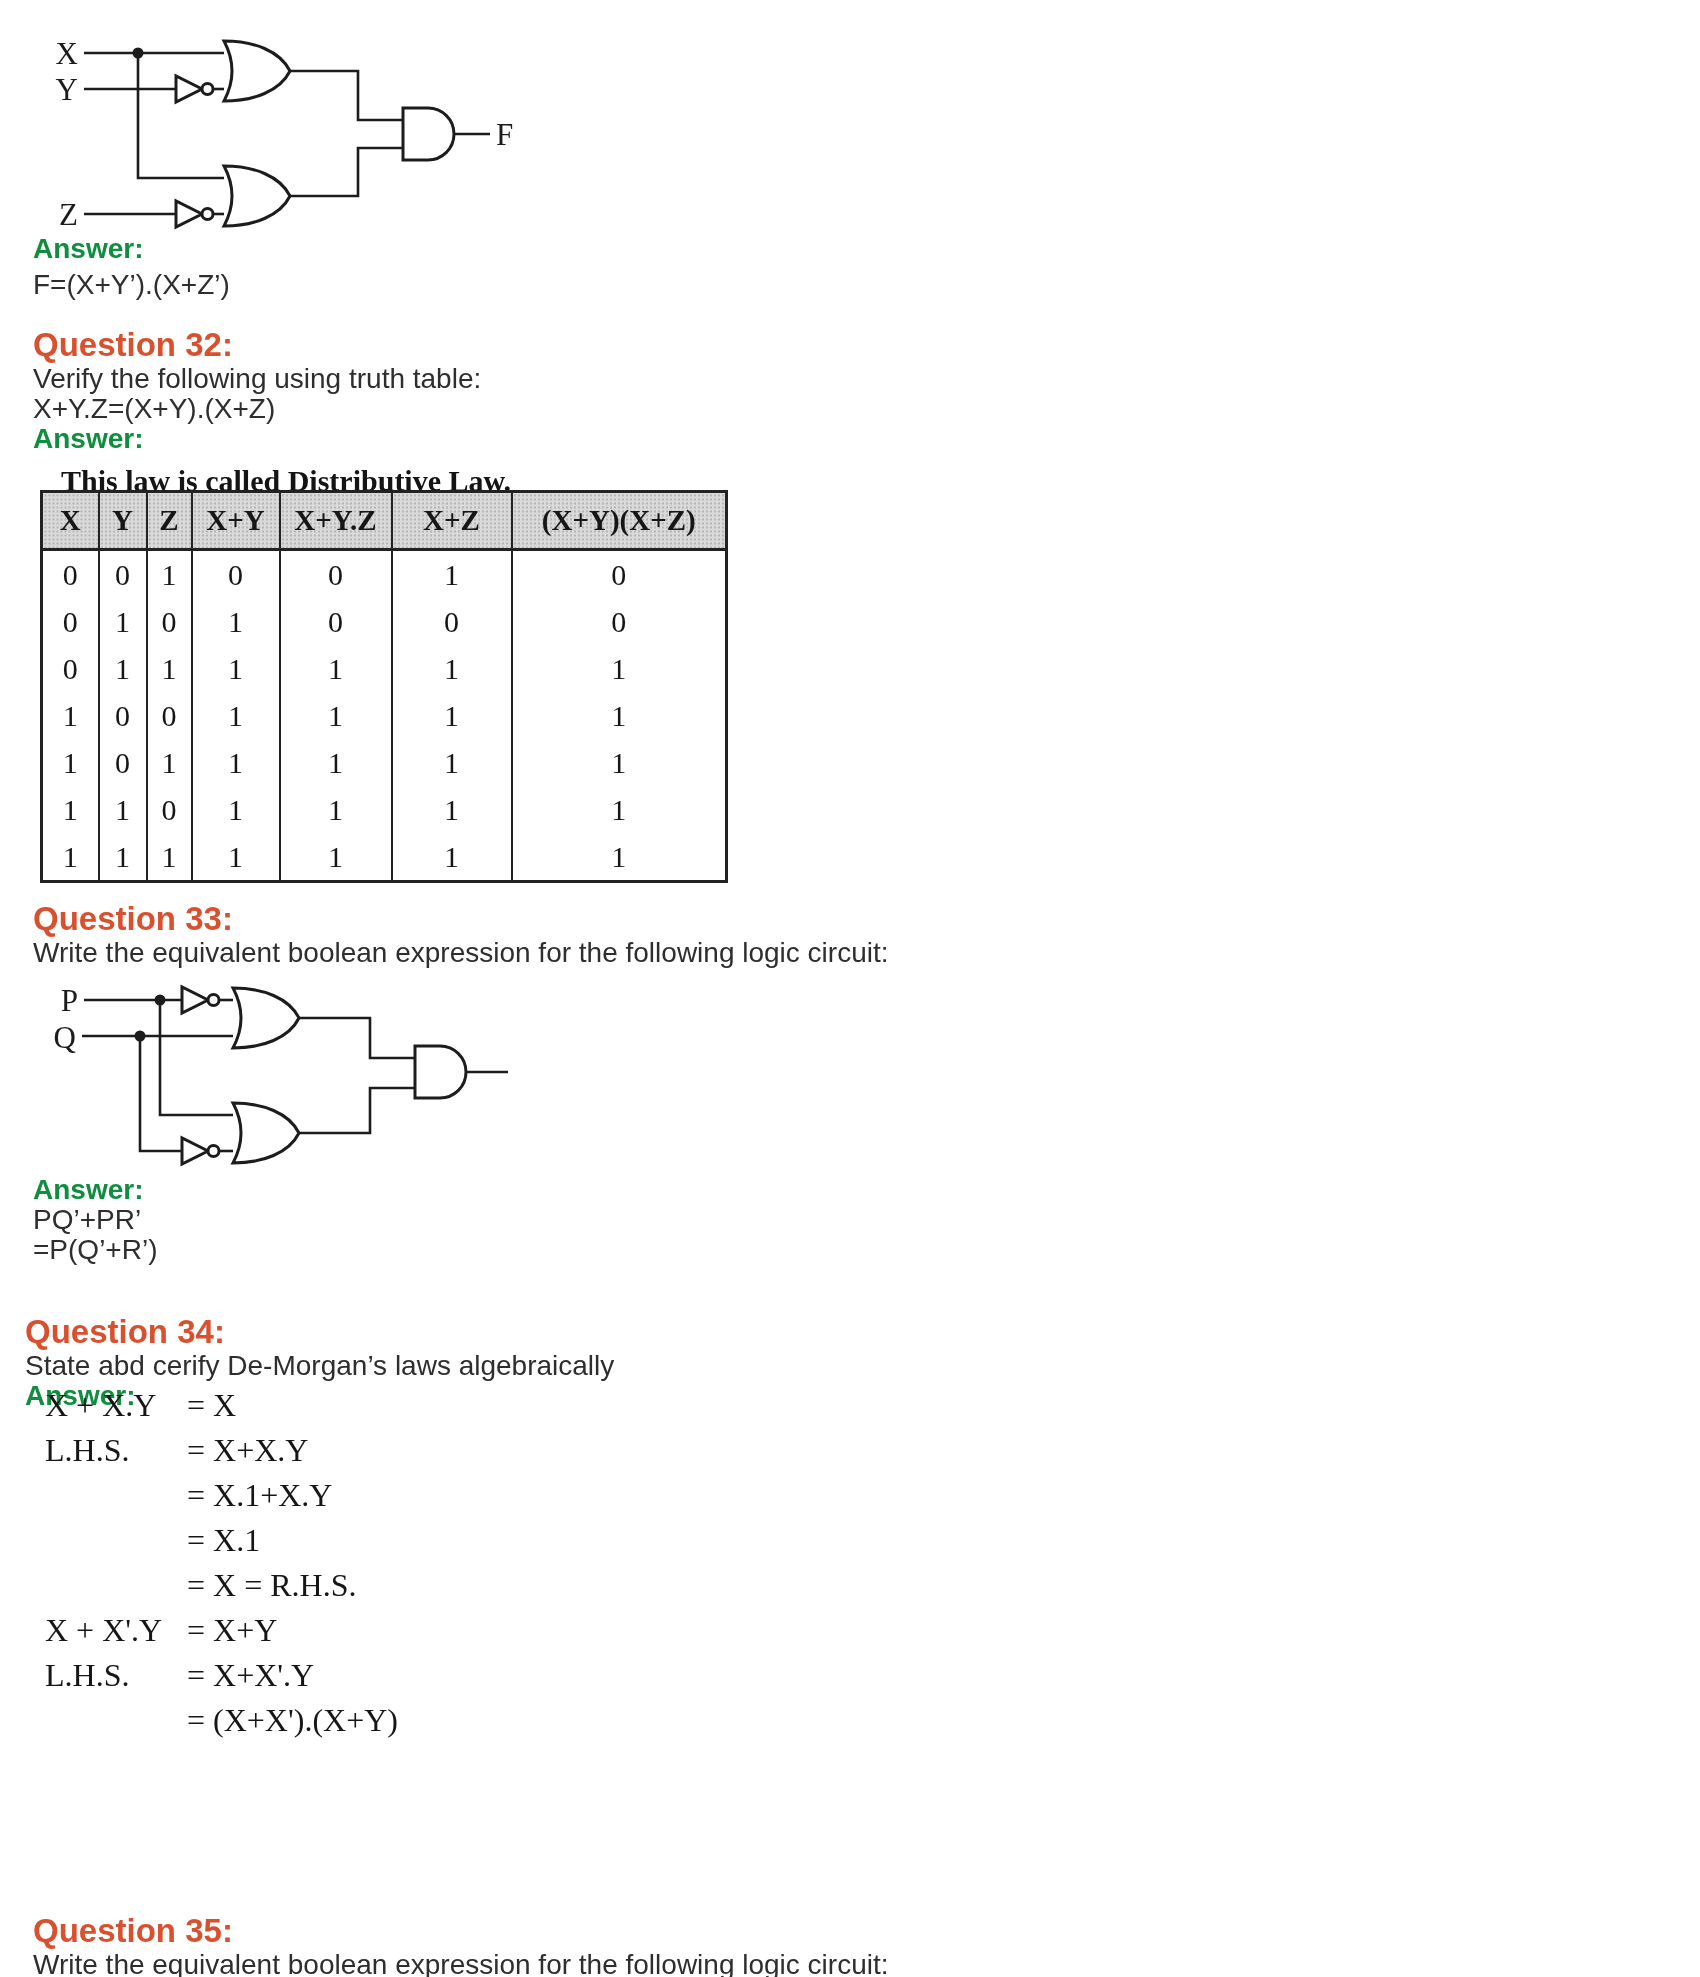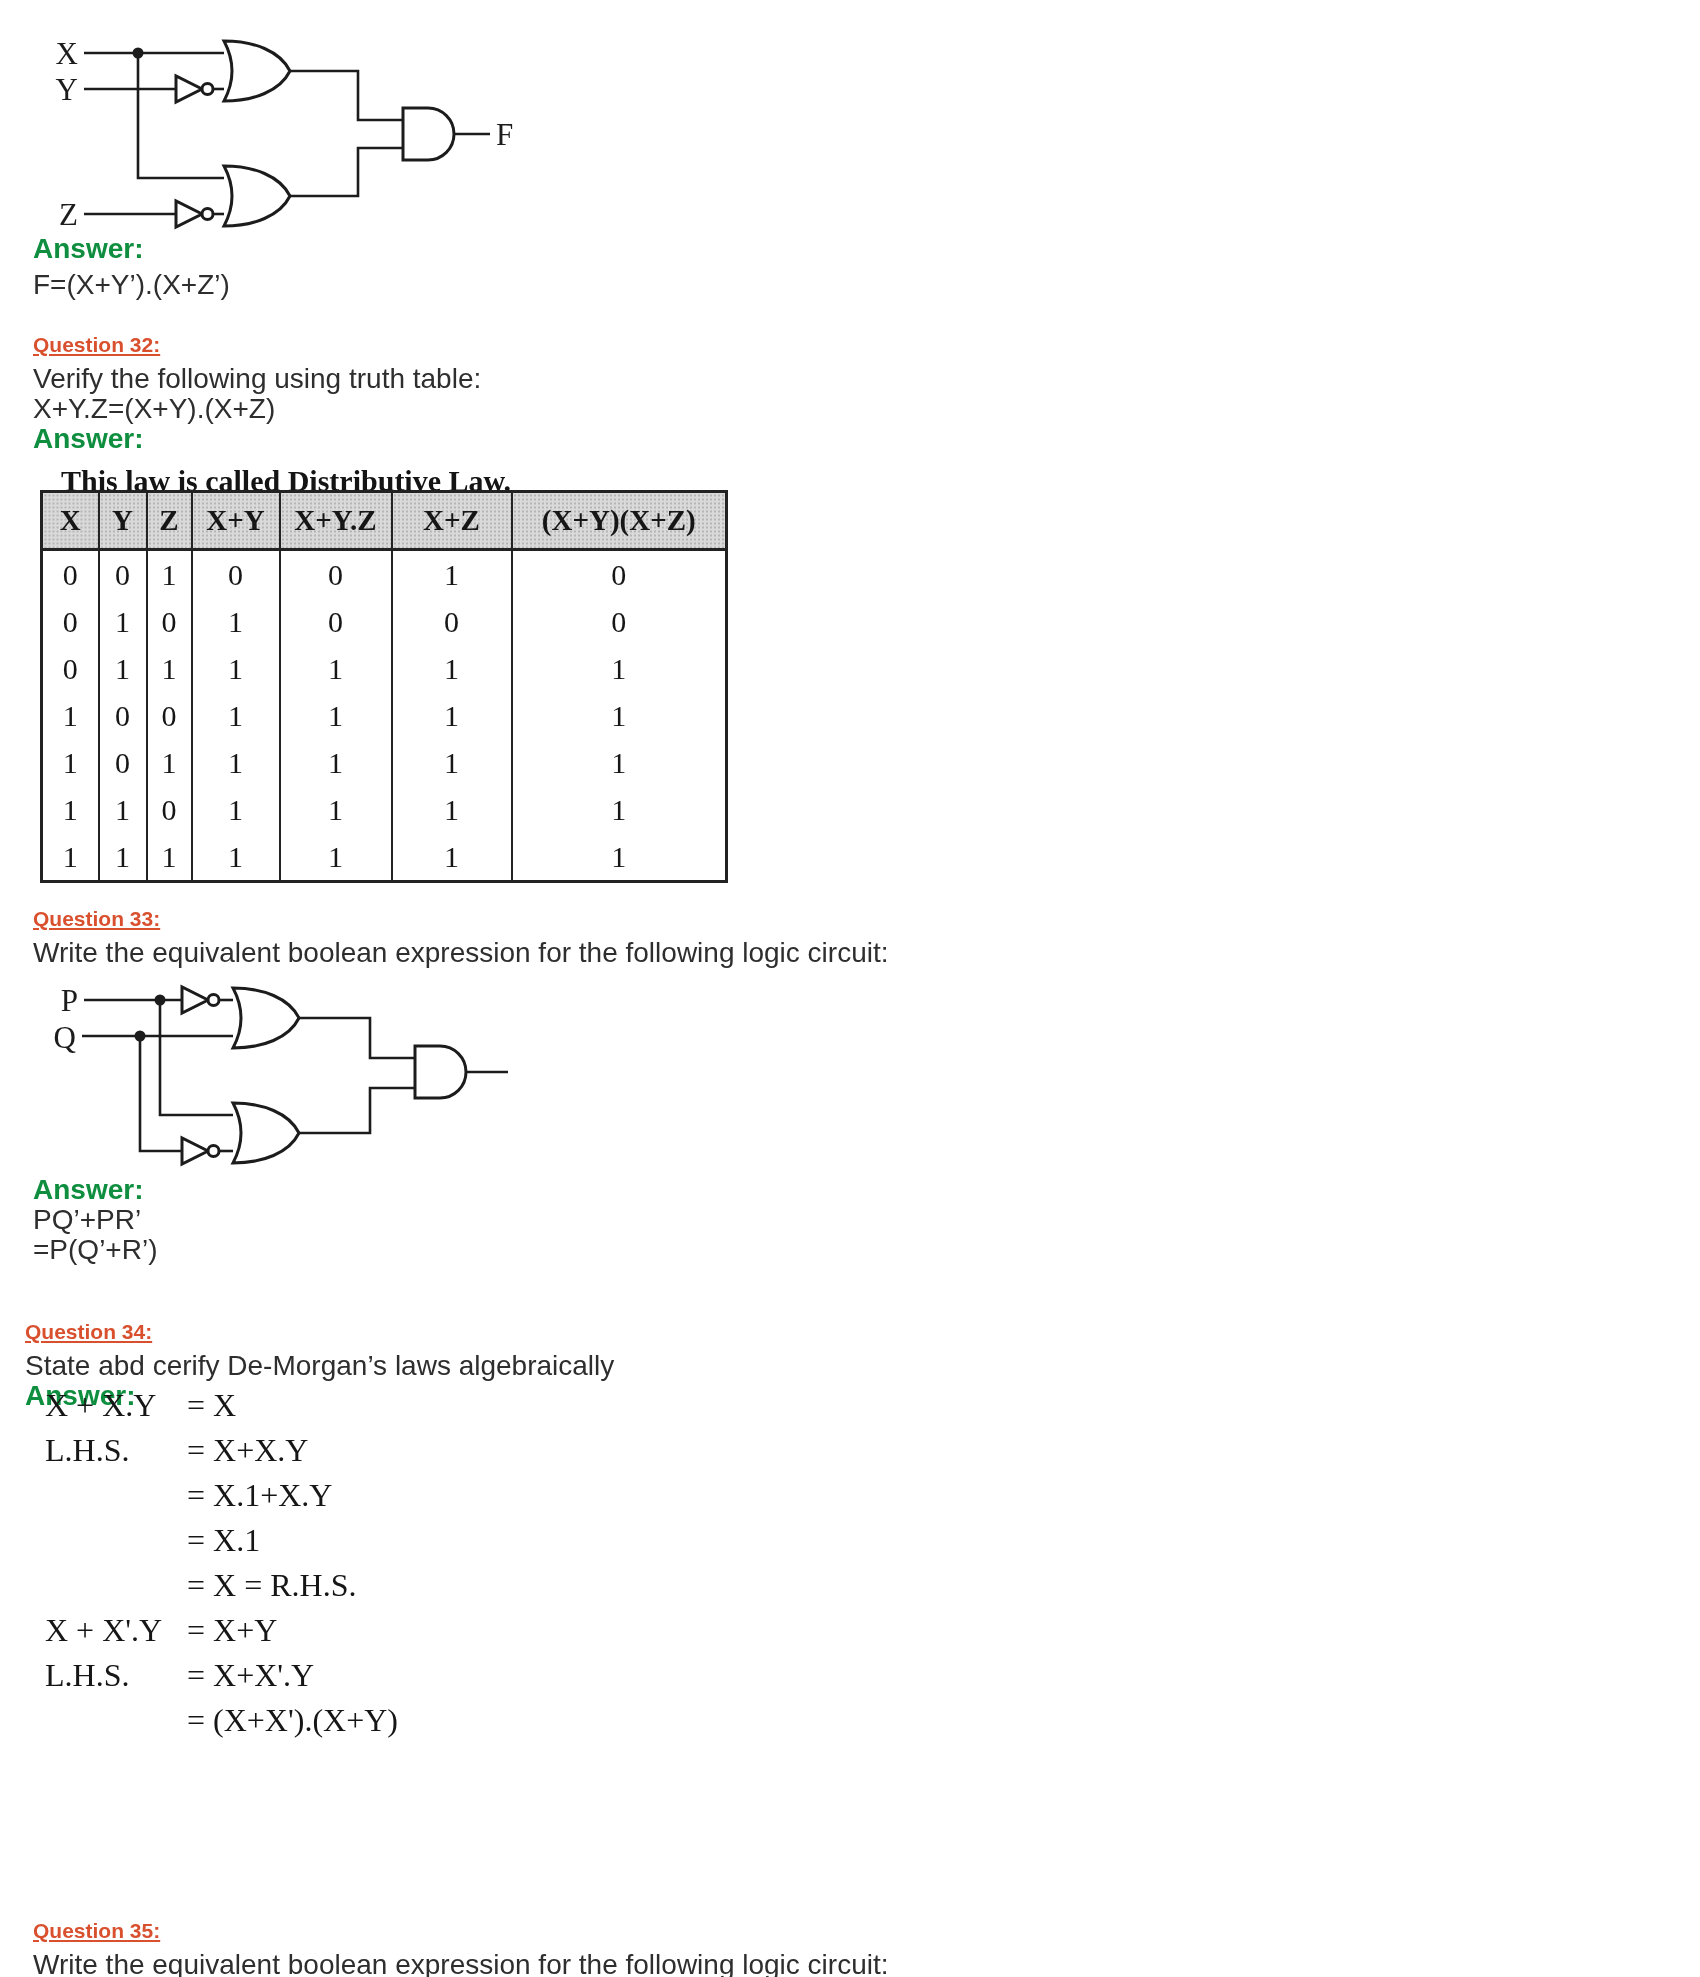--- a/index.html
+++ b/index.html
@@ -1,19 +1,19 @@
 <!DOCTYPE html>
 <html><head>
 <meta charset="utf-8">
 <style>
   html,body{margin:0;padding:0;background:#ffffff;}
   #page{position:relative;width:1700px;height:1977px;background:#ffffff;overflow:hidden;
         font-family:"Liberation Sans",sans-serif;}
   .abs{position:absolute;}
-  .qtitle{font-weight:bold;font-size:21px;line-height:30px;color:#d9502e;margin:0 0 4px 0;text-decoration:underline;}
+  .qtitle{font-weight:bold;font-size:33px;line-height:30px;color:#d9502e;margin:0 0 4px 0;}
   .bline{font-size:28px;line-height:30px;color:#2e2e2e;margin:0;}
   .alabel{font-weight:bold;font-size:28px;line-height:30px;color:#0e8e3e;margin:0;}
   .gap6{margin-bottom:6px;}
   
   svg.circuit{display:block;}
   svg.circuit .wire{stroke:#1c1c1c;stroke-width:2.6;fill:none;}
   svg.circuit .gate{stroke:#1c1c1c;stroke-width:3;fill:#ffffff;}
   svg.circuit .dot{fill:#1c1c1c;stroke:none;}
   svg.circuit text{font-family:"Liberation Serif",serif;font-size:31px;fill:#1c1c1c;}
   

